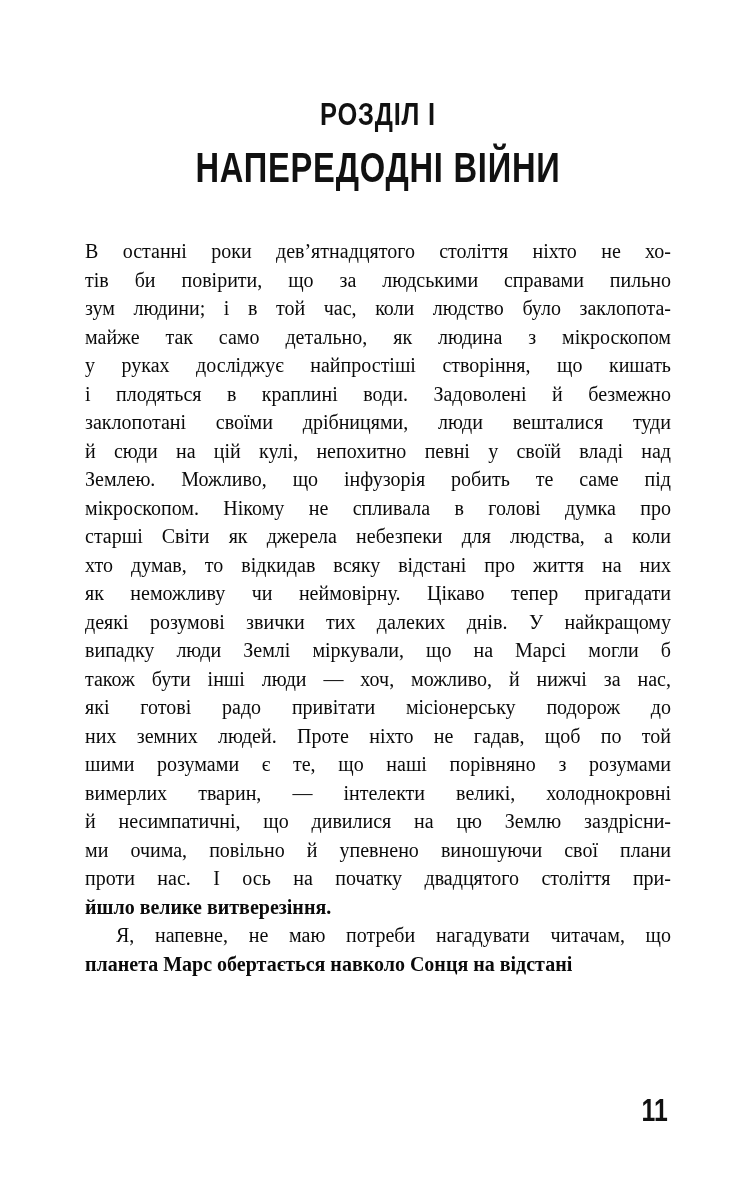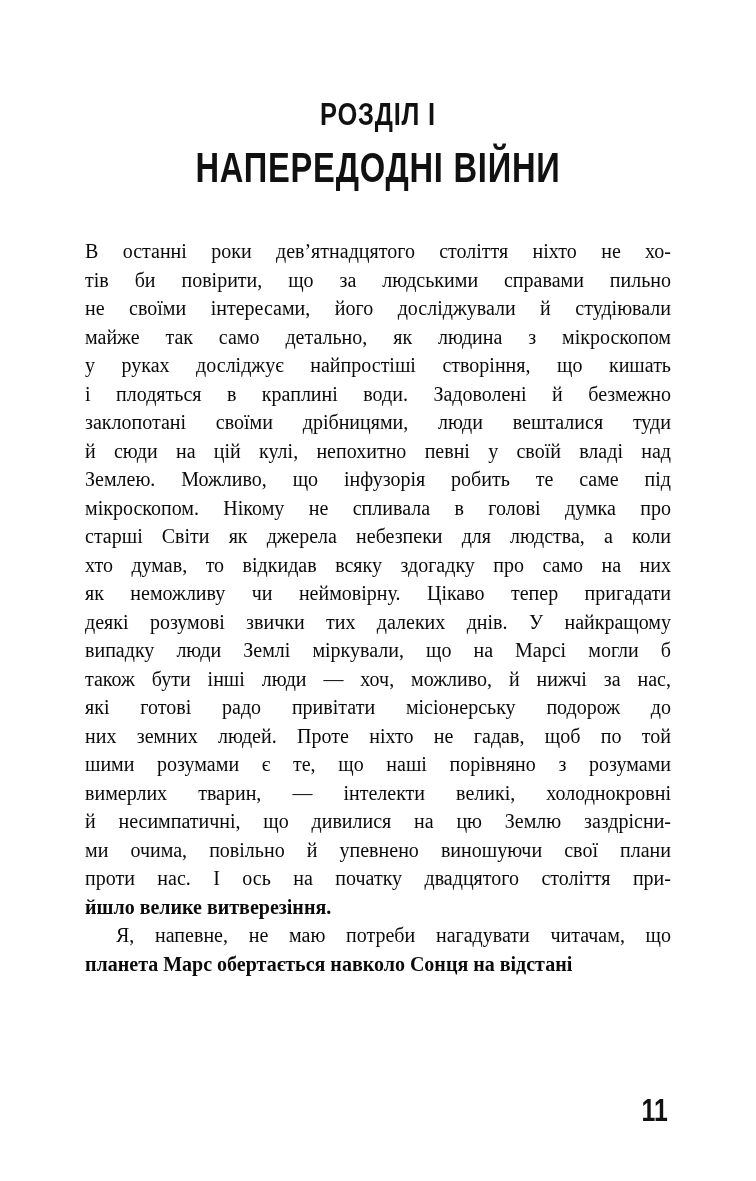--- a/index.html
+++ b/index.html
@@ -91,30 +91,30 @@
 </head>
 <body>
 
 <div class="page">
   <div class="chapter-label">РОЗДІЛ І</div>
   <div class="chapter-title">НАПЕРЕДОДНІ ВІЙНИ</div>
 
   <div class="body-text" id="body-text">
       <div class="line">В останні роки дев’ятнадцятого століття ніхто не хо-</div>
       <div class="line">тів би повірити, що за людськими справами пильно</div>
-      <div class="line">не своїми інтересами, його досліджували й студіювали</div>
+      <div class="line">зум людини; і в той час, коли людство було заклопота-</div>
       <div class="line">майже так само детально, як людина з мікроскопом</div>
       <div class="line">у руках досліджує найпростіші створіння, що кишать</div>
       <div class="line">і плодяться в краплині води. Задоволені й безмежно</div>
       <div class="line">заклопотані своїми дрібницями, люди вешталися туди</div>
       <div class="line">й сюди на цій кулі, непохитно певні у своїй владі над</div>
       <div class="line">Землею. Можливо, що інфузорія робить те саме під</div>
       <div class="line">мікроскопом. Нікому не спливала в голові думка про</div>
       <div class="line">старші Світи як джерела небезпеки для людства, а коли</div>
-      <div class="line">хто думав, то відкидав всяку здогадку про само на них</div>
+      <div class="line">хто думав, то відкидав всяку відстані про життя на них</div>
       <div class="line">як неможливу чи неймовірну. Цікаво тепер пригадати</div>
       <div class="line">деякі розумові звички тих далеких днів. У найкращому</div>
       <div class="line">випадку люди Землі міркували, що на Марсі могли б</div>
       <div class="line">також бути інші люди — хоч, можливо, й нижчі за нас,</div>
       <div class="line">які готові радо привітати місіонерську подорож до</div>
       <div class="line">них земних людей. Проте ніхто не гадав, щоб по той</div>
       <div class="line">шими розумами є те, що наші порівняно з розумами</div>
       <div class="line">вимерлих тварин, — інтелекти великі, холоднокровні</div>
       <div class="line">й несимпатичні, що дивилися на цю Землю заздрісни-</div>
       <div class="line">ми очима, повільно й упевнено виношуючи свої плани</div>

